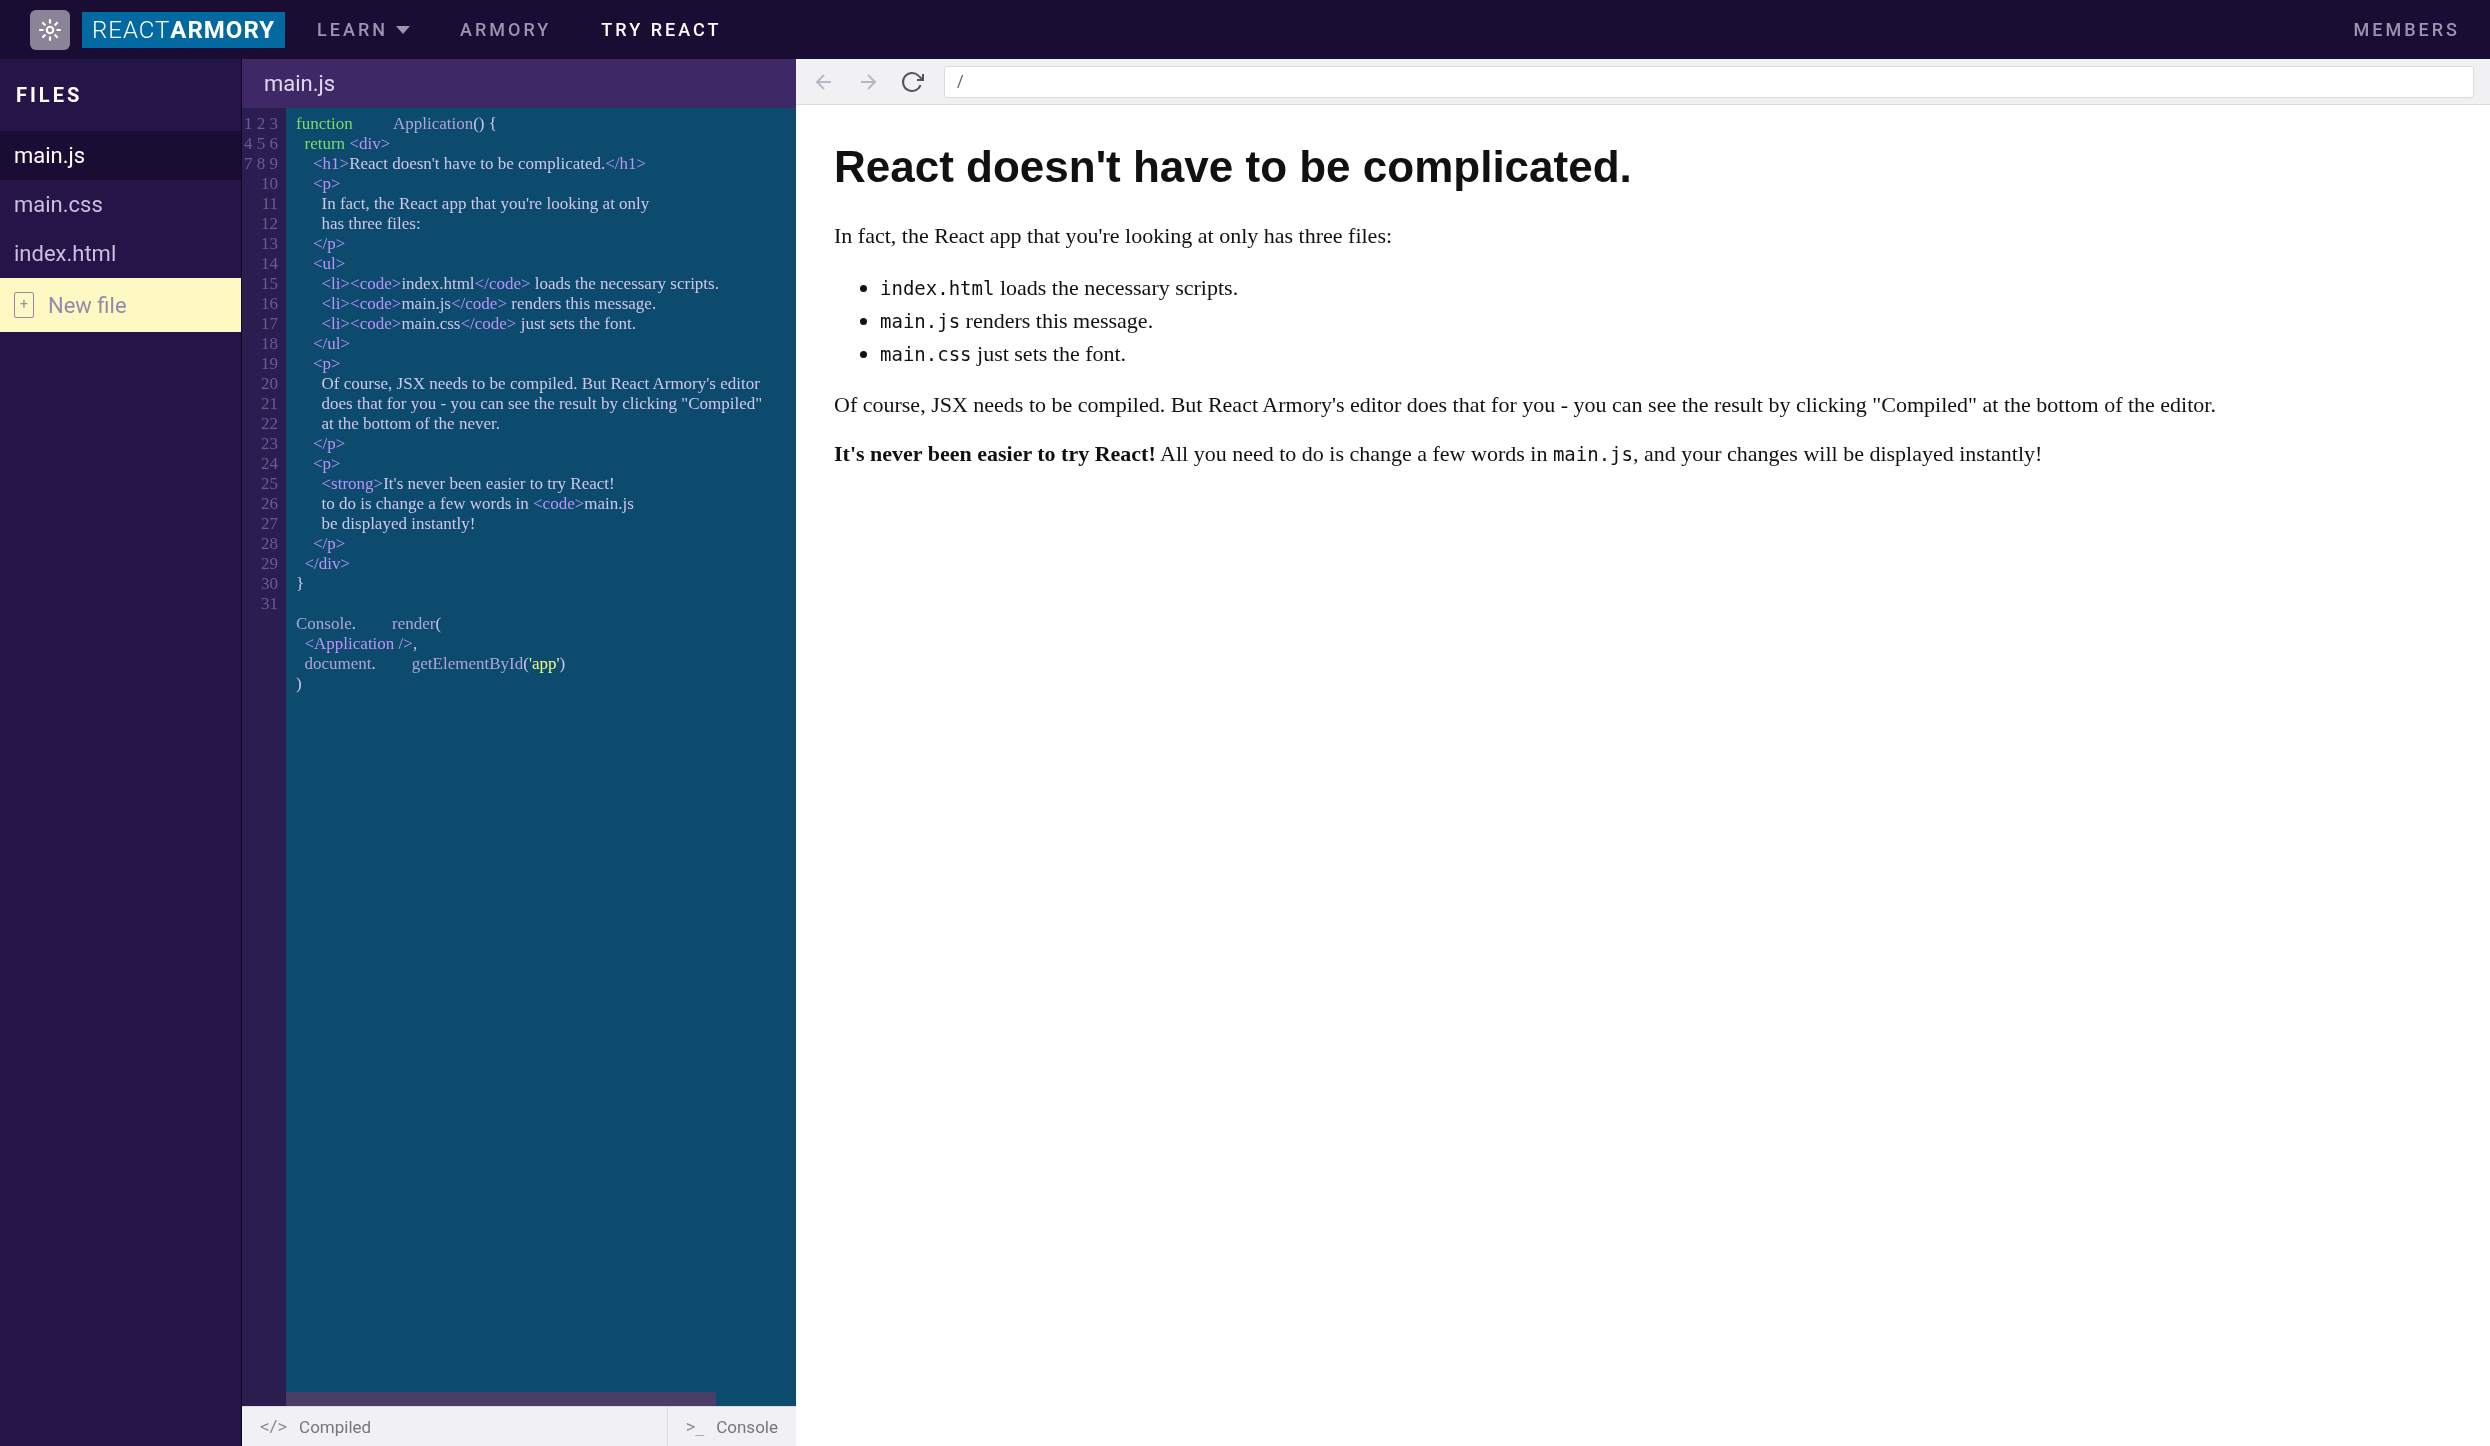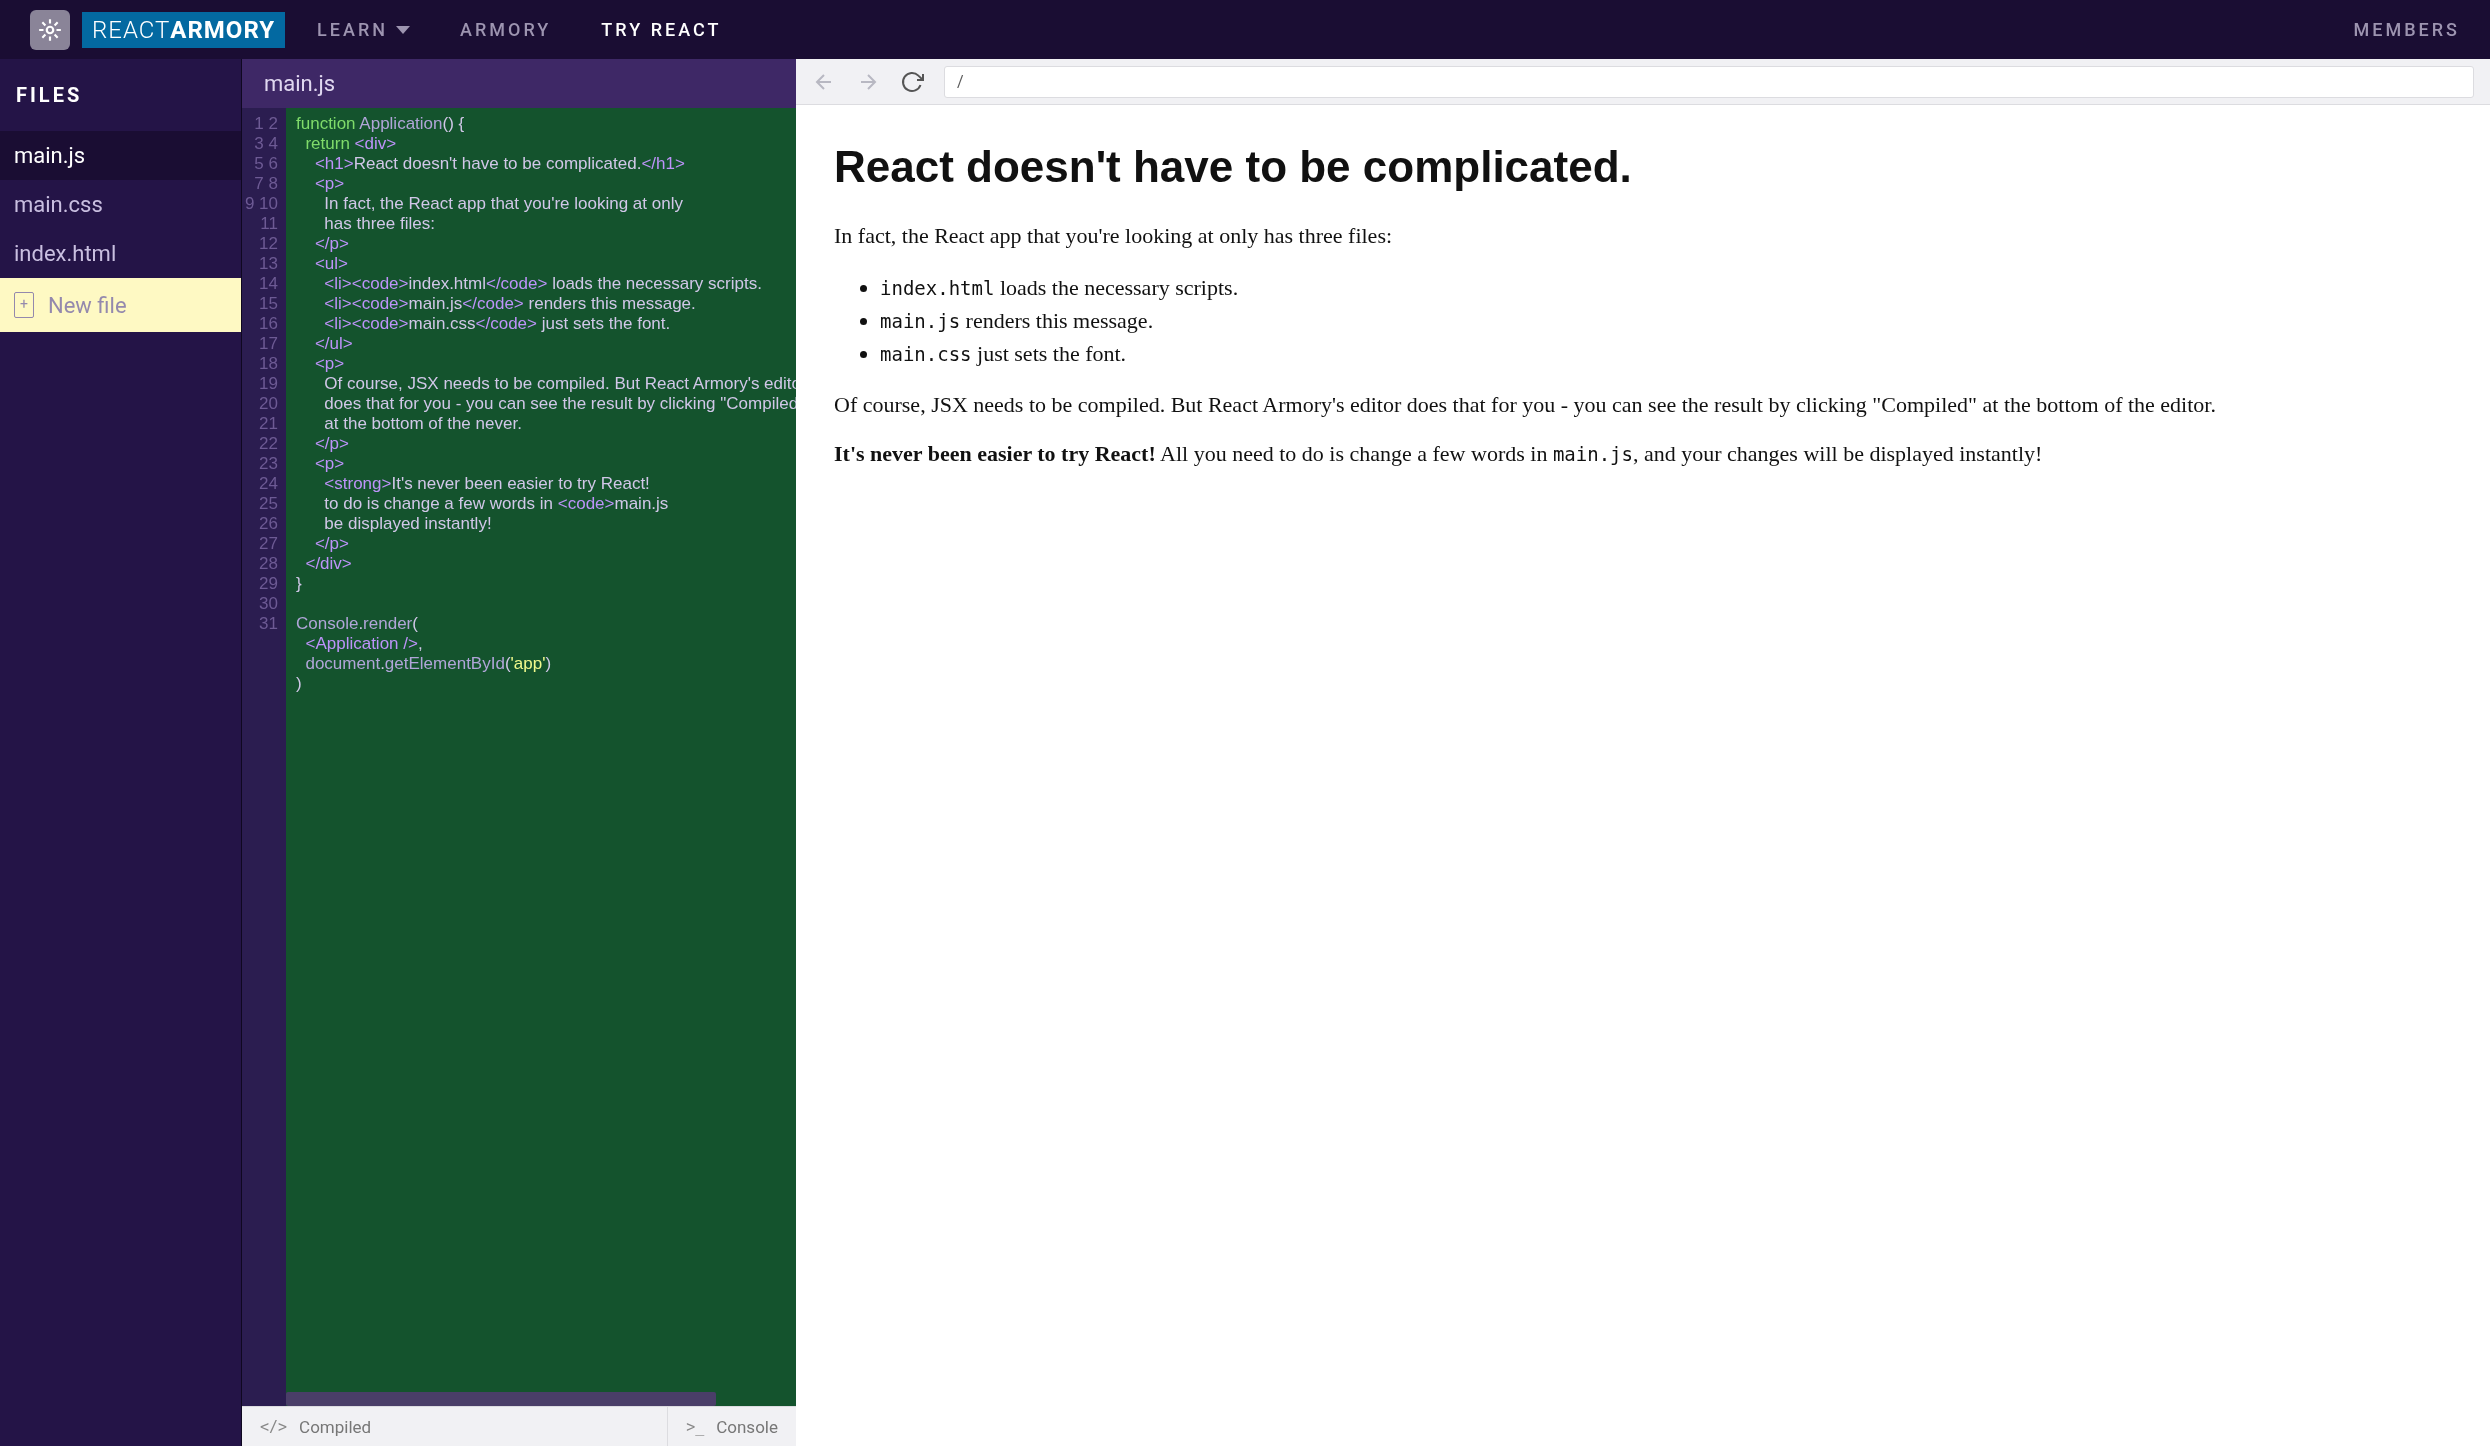--- a/index.html
+++ b/index.html
@@ -119,25 +119,25 @@
 }
 .editor-tab {
   background: #3e2866;
   padding: 12px 22px;
   font-size: 22px;
   color: #e0d8f0;
 }
 .editor {
   flex: 1;
   display: flex;
-  font-family: Liberation Sans, sans-serif;
+  font-family: Liberation Serif, serif;
   font-size: 17px;
   line-height: 20px;
   overflow: hidden;
-  background: #14532d;
+  background: #0c4a6e;
 }
 .gutter {
   width: 44px;
   padding: 6px 8px 6px 0;
   text-align: right;
   color: #6d5a94;
   background: #2b1d50;
   user-select: none;
 }
 .code {
@@ -153,21 +153,21 @@
   bottom: 0;
   left: 44px;
   height: 14px;
   width: 430px;
   background: #4a3e68;
   border-radius: 2px;
 }
 
 
 .kw { color: #7fdb6a; }     
-.fn { color: #b0a5d8; }     
+.fn { color: #b0a5d8; margin-left: 36px; }     
 .tag { color: #bd93f9; }
 .txt { color: #d1c7e8; }
 .str { color: #f1fa8c; }
 .obj { color: #b0a5d8; }
 .dot { color: #d1c7e8; }
 
 
 .preview-col {
   flex: 1;
   background: #fff;

